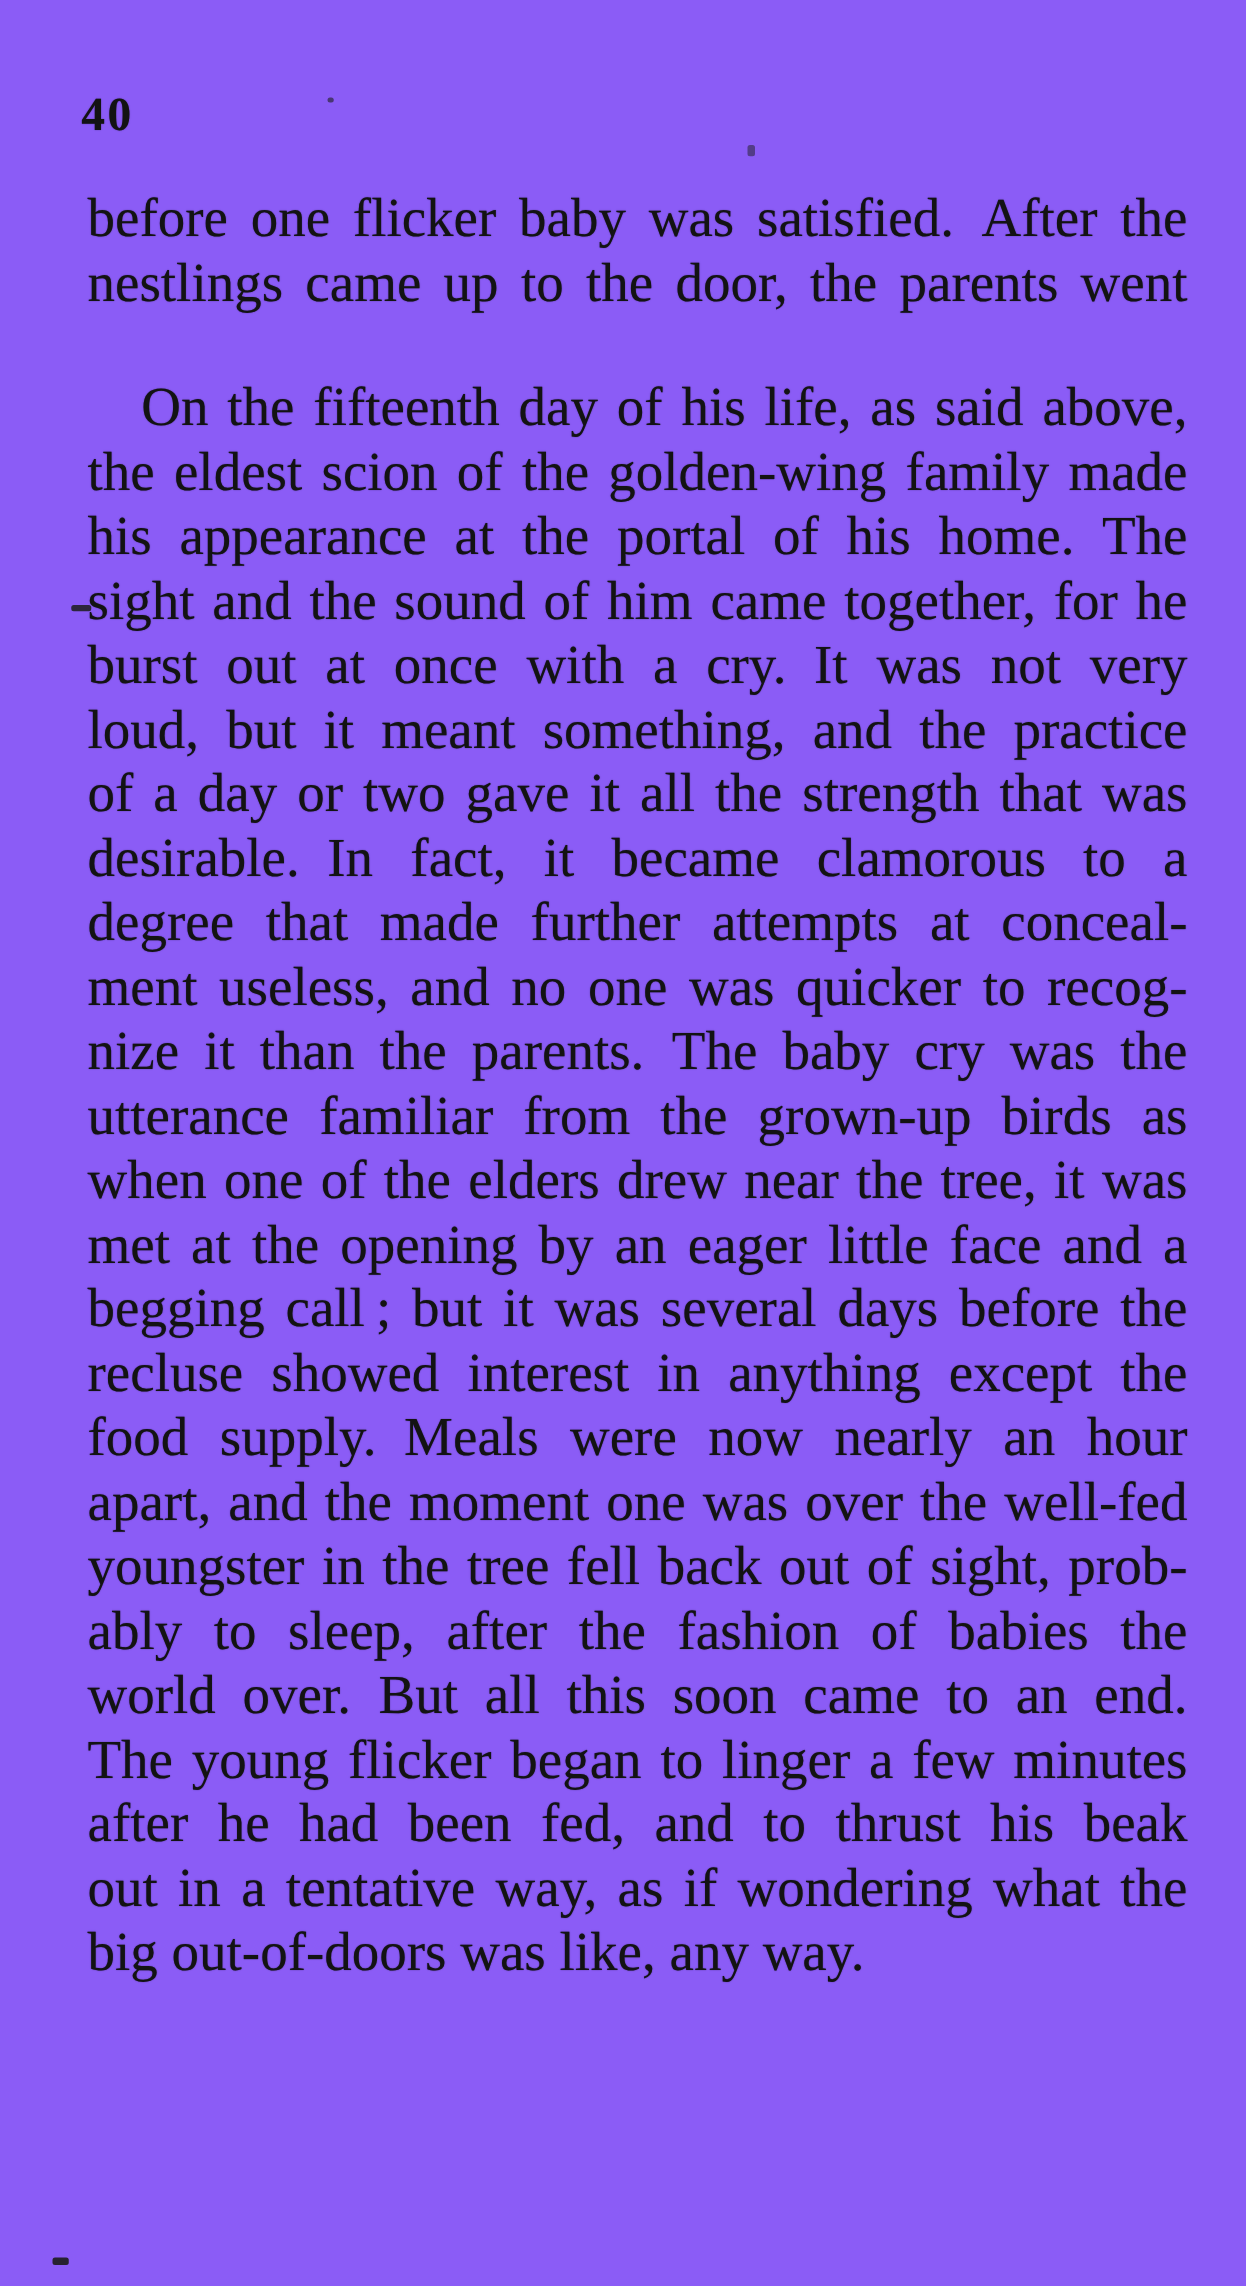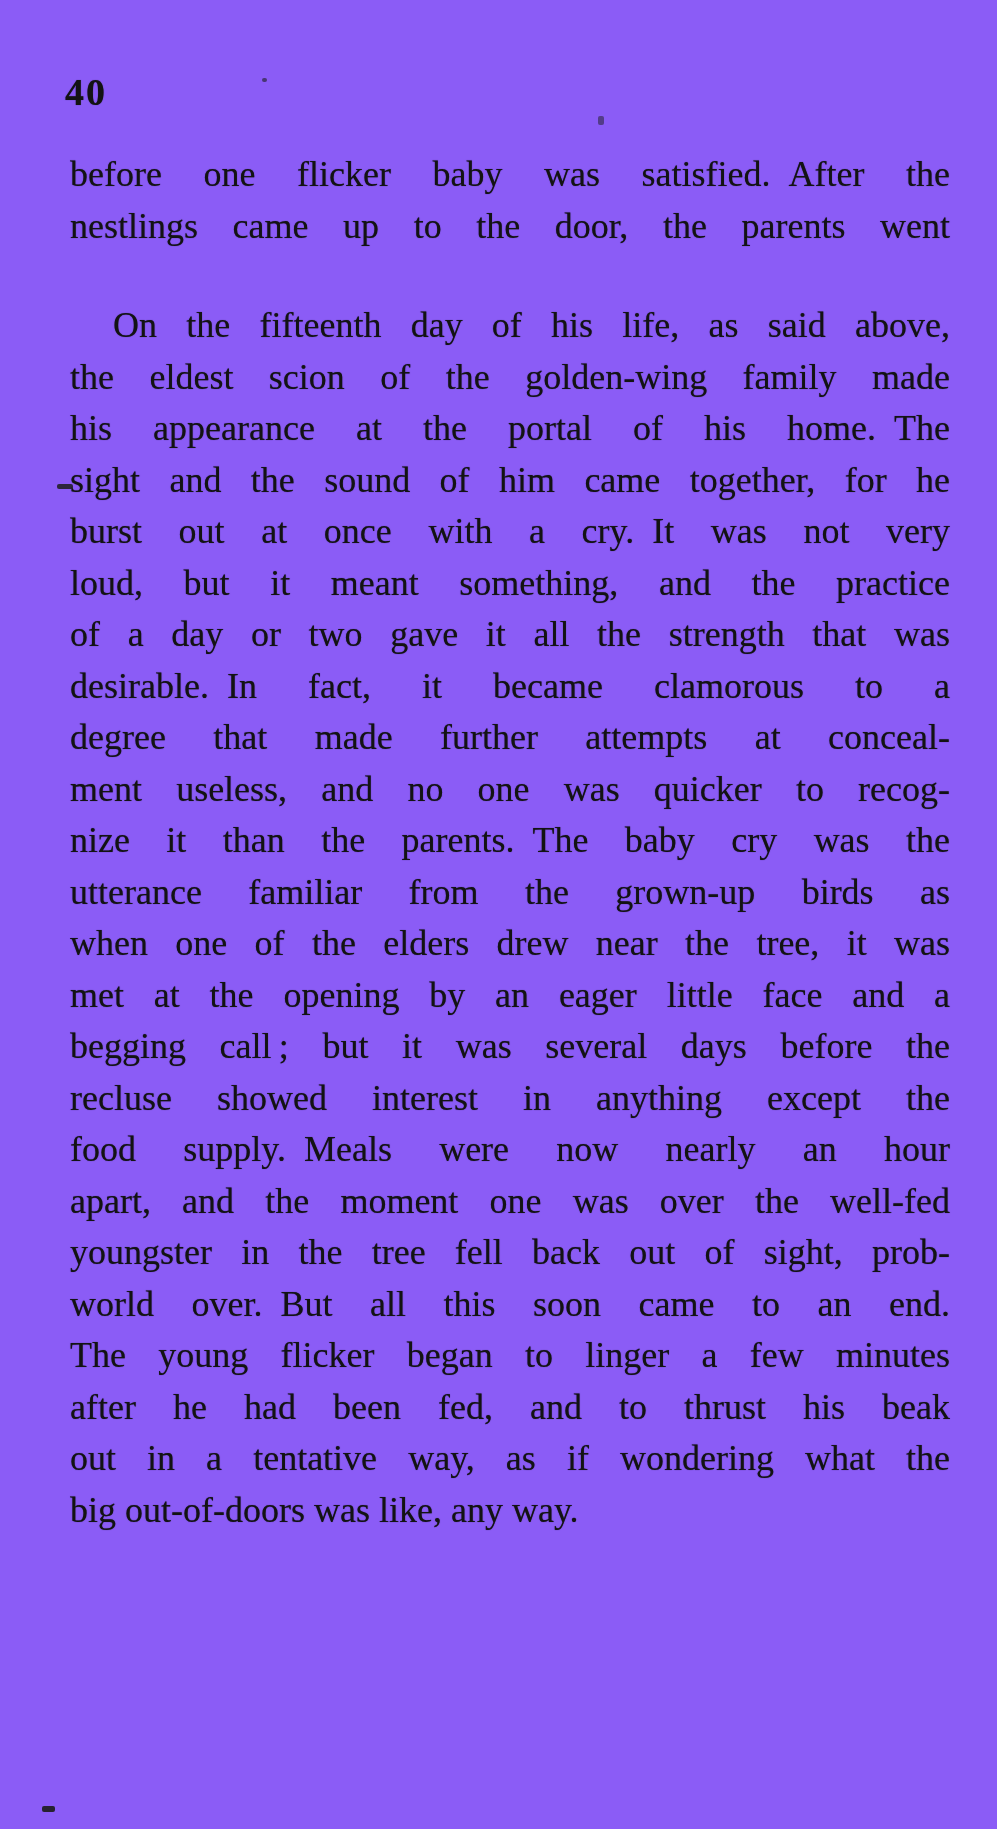--- a/index.html
+++ b/index.html
@@ -41,21 +41,21 @@
   }
   .body-text {
     position: absolute;
     left: 70px;
     top: 149px;
     width: 880px;
   }
   .line {
     height: 51.5px;
     line-height: 51.5px;
-    font-size: 36px;
+    font-size: 44px;
     text-align: justify;
     text-align-last: justify;
     white-space: normal;
     text-shadow: 0 0 1px rgba(0,0,0,0.55);
   }
   .line.indent { text-indent: 43px; margin-top: 48px; }
   .line.para-end { text-align-last: left; }
   .ink-mark {
     position: absolute;
     background: #1c1c1c;
@@ -90,20 +90,21 @@
     <div class="line">ment useless, and no one was quicker to recog-</div>
     <div class="line">nize it than the parents. The baby cry was the</div>
     <div class="line">utterance familiar from the grown-up birds as</div>
     <div class="line">when one of the elders drew near the tree, it was</div>
     <div class="line">met at the opening by an eager little face and a</div>
     <div class="line">begging call ; but it was several days before the</div>
     <div class="line">recluse showed interest in anything except the</div>
     <div class="line">food supply. Meals were now nearly an hour</div>
     <div class="line">apart, and the moment one was over the well-fed</div>
     <div class="line">youngster in the tree fell back out of sight, prob-</div>
+    <div class="line">ably to sleep, after the fashion of babies the</div>
     <div class="line">world over. But all this soon came to an end.</div>
     <div class="line">The young flicker began to linger a few minutes</div>
     <div class="line">after he had been fed, and to thrust his beak</div>
     <div class="line">out in a tentative way, as if wondering what the</div>
     <div class="line para-end">big out-of-doors was like, any way.</div>
   </div>
 
   <div class="ink-mark mark-his-dash"></div>
   <div class="ink-mark mark-bottom"></div>
   <div class="ink-mark mark-title-dot"></div>

